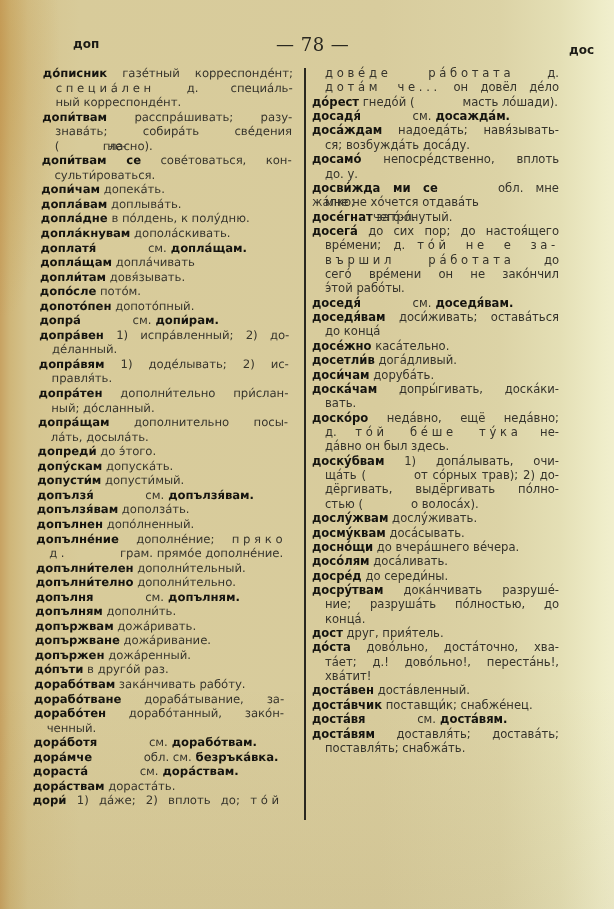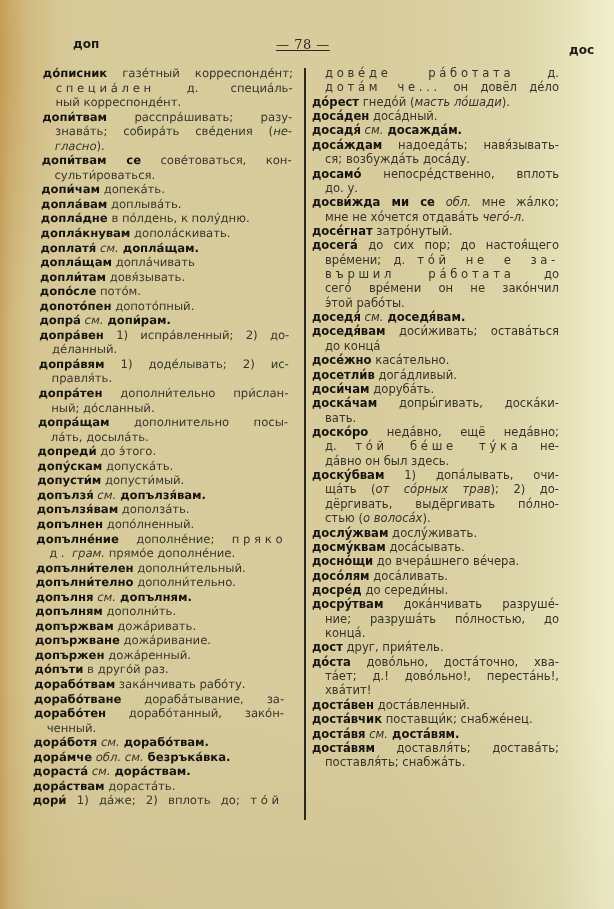--- a/index.html
+++ b/index.html
@@ -13,22 +13,22 @@
     }
     .page { position: absolute; inset: 0; }
     .rh {
       position: absolute; font-weight: bold; font-size: 12px; color: #1b1a15;
       line-height: 14px;
       margin-left: 28px;
     }
     .rh-left { left: 45px; top: 37px; }
     .rh-right { left: 541px; top: 43px; }
     .pgnum {
-      position: absolute; left: 276px; top: 37px; font-size: 13px; line-height: 15px;
-      font-family: "DejaVu Serif", serif; color: #2a2820; letter-spacing: 0.5px; text-decoration: underline;
+      position: absolute; left: 276px; top: 37px; font-size: 18px; line-height: 15px;
+      font-family: "DejaVu Serif", serif; color: #2a2820; letter-spacing: 0.5px;
     }
     .divider {
       position: absolute; left: 304px; top: 68px; width: 1.5px; height: 752px;
       background: #2a2820;
     }
     .col {
       position: absolute; top: 66px; font-size: 11.6px; color: #35332b;
     }
     .col-left {
       left: 43px; width: 250px; --lh: 14.55px;
@@ -36,21 +36,21 @@
     }
     .col-right { left: 312px; width: 247px; --lh: 14.37px; }
     .ln {
       display: block; height: var(--lh); line-height: var(--lh);
       text-align: left; overflow: visible;
     }
     .ln.ind { padding-left: 13px; }
     .ln.j { text-align: justify; text-align-last: justify; }
     .hw { font-weight: bold; color: #15140f; }
     .tx { color: #35332b; }
-    .it { font-style: italic; color: #35332b; }
+    .it { color: #35332b; padding-left: 48px; }
     .sp { letter-spacing: 0.32em; color: #35332b; }
   </style>
 </head>
 <body>
 
 <div class="page">
   <div class="rh rh-left">доп</div>
   <div class="pgnum">— 78 —</div>
   <div class="rh rh-right">дос</div>
 
@@ -190,23 +190,20 @@
   <div class="divider"></div>
   <div class="col col-right">
       <div>
         <div class="ln ind j"><span class="sp">дове́де ра́ботата</span><span class="tx"> д.</span></div>
         <div class="ln ind j"><span class="sp">дота́м че...</span><span class="tx"> он довёл де́ло</span></div>
       </div>
       <div>
         <div class="ln"><span class="hw">до́рест</span><span class="tx"> гнедо́й (</span><span class="it">масть ло́шади</span><span class="tx">).</span></div>
       </div>
       <div>
-        <div class="ln"><span class="hw">доса́ден</span><span class="tx"> доса́дный.</span></div>
-      </div>
-      <div>
         <div class="ln"><span class="hw">досадя́</span><span class="it"> см.</span><span class="hw"> досажда́м.</span></div>
       </div>
       <div>
         <div class="ln j"><span class="hw">доса́ждам</span><span class="tx"> надоеда́ть; навя́зывать-</span></div>
         <div class="ln ind"><span class="tx">ся; возбужда́ть доса́ду.</span></div>
       </div>
       <div>
         <div class="ln j"><span class="hw">досамо́</span><span class="tx"> непосре́дственно, вплоть</span></div>
         <div class="ln ind"><span class="tx">до. у.</span></div>
       </div>

